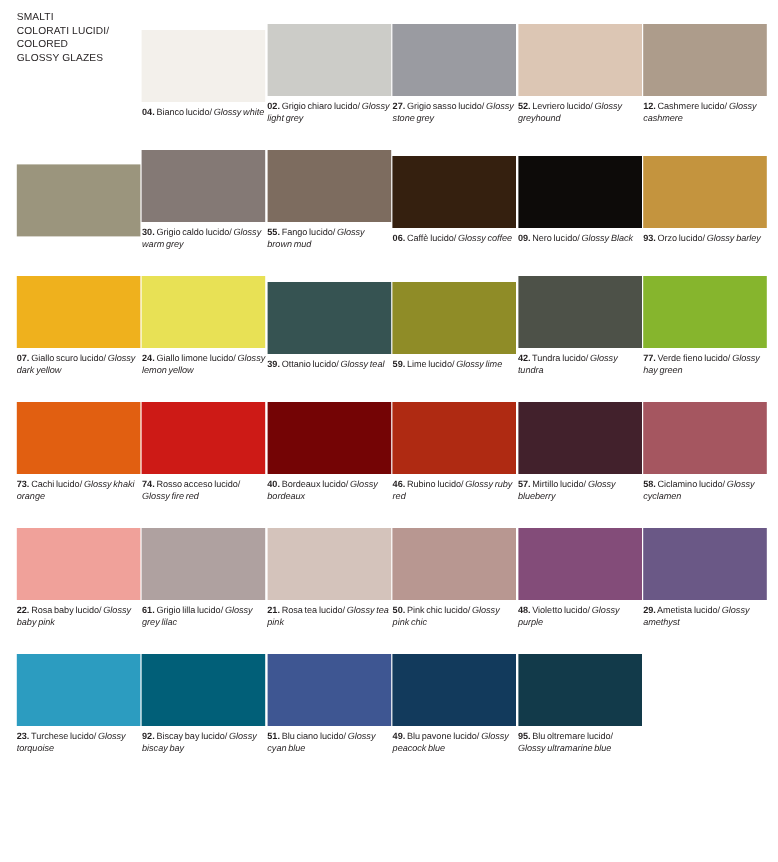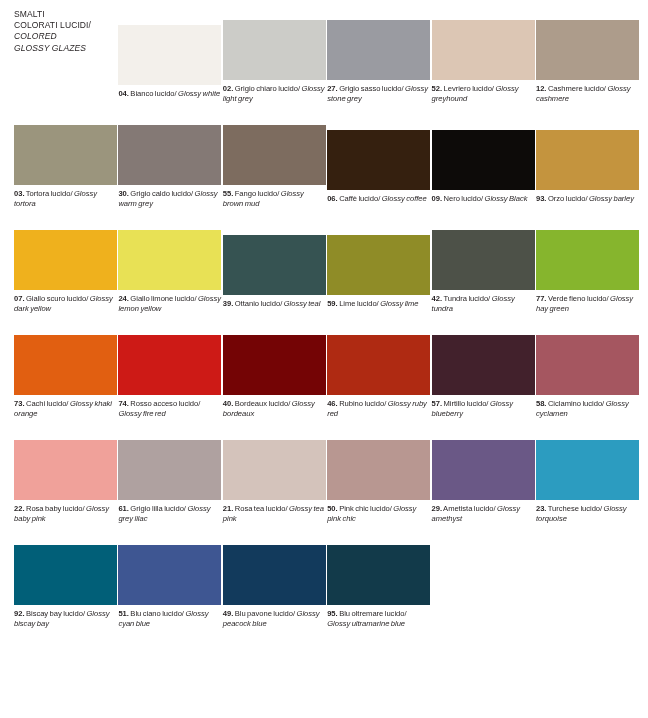--- a/index.html
+++ b/index.html
@@ -20,21 +20,21 @@
   
   .heading{
     position:absolute;
     left:14px;top:9px;
     width:95px;
     font-size:8.5px;
     line-height:11.2px;
     letter-spacing:.1px;
     color:#231f20;
   }
-  .heading .it{font-style:italic;display:block;}
+  .heading .it{display:block;}
   .heading .up{display:block;}
 
   
   .grid{
     position:absolute;
     left:14px;top:9px;
     width:620px;
     display:grid;
     grid-template-columns:repeat(6,103px);
     column-gap:1.4px;
@@ -92,21 +92,20 @@
       <div class="cell">
         <div class="chip" title="Glossy greyhound" style="background-color: rgb(220, 198, 180);"></div>
         <div class="caption"><span class="code">52.</span> <span>Levriero lucido/</span> <span class="it">Glossy greyhound</span></div>
       </div>
       <div class="cell">
         <div class="chip" title="Glossy cashmere" style="background-color: rgb(173, 156, 139);"></div>
         <div class="caption"><span class="code">12.</span> <span>Cashmere lucido/</span> <span class="it">Glossy cashmere</span></div>
       </div>
       <div class="cell">
         <div class="chip" title="Glossy tortora" style="background-color: rgb(155, 149, 125);"></div>
-        <div class="caption"><span class="code">03.</span> <span>Tortora lucido/</span> <span class="it">Glossy tortora</span></div>
       </div>
       <div class="cell">
         <div class="chip" title="Glossy warm grey" style="background-color: rgb(132, 121, 117);"></div>
         <div class="caption"><span class="code">30.</span> <span>Grigio caldo lucido/</span> <span class="it">Glossy warm grey</span></div>
       </div>
       <div class="cell">
         <div class="chip" title="Glossy brown mud" style="background-color: rgb(125, 108, 95);"></div>
         <div class="caption"><span class="code">55.</span> <span>Fango lucido/</span> <span class="it">Glossy brown mud</span></div>
       </div>
       <div class="cell">
@@ -179,20 +178,24 @@
       </div>
       <div class="cell">
         <div class="chip" title="Glossy tea pink" style="background-color: rgb(212, 195, 187);"></div>
         <div class="caption"><span class="code">21.</span> <span>Rosa tea lucido/</span> <span class="it">Glossy tea pink</span></div>
       </div>
       <div class="cell">
         <div class="chip" title="Glossy pink chic" style="background-color: rgb(184, 151, 145);"></div>
         <div class="caption"><span class="code">50.</span> <span>Pink chic lucido/</span> <span class="it">Glossy pink chic</span></div>
       </div>
       <div class="cell">
+        <div class="chip" title="Glossy purple" style="background-color: rgb(131, 76, 121);"></div>
+        <div class="caption"><span class="code">48.</span> <span>Violetto lucido/</span> <span class="it">Glossy purple</span></div>
+      </div>
+      <div class="cell">
         <div class="chip" title="Glossy amethyst" style="background-color: rgb(106, 88, 134);"></div>
         <div class="caption"><span class="code">29.</span> <span>Ametista lucido/</span> <span class="it">Glossy amethyst</span></div>
       </div>
       <div class="cell">
         <div class="chip" title="Glossy torquoise" style="background-color: rgb(44, 156, 192);"></div>
         <div class="caption"><span class="code">23.</span> <span>Turchese lucido/</span> <span class="it">Glossy torquoise</span></div>
       </div>
       <div class="cell">
         <div class="chip" title="Glossy biscay bay" style="background-color: rgb(1, 95, 120);"></div>
         <div class="caption"><span class="code">92.</span> <span>Biscay bay lucido/</span> <span class="it">Glossy biscay bay</span></div>

